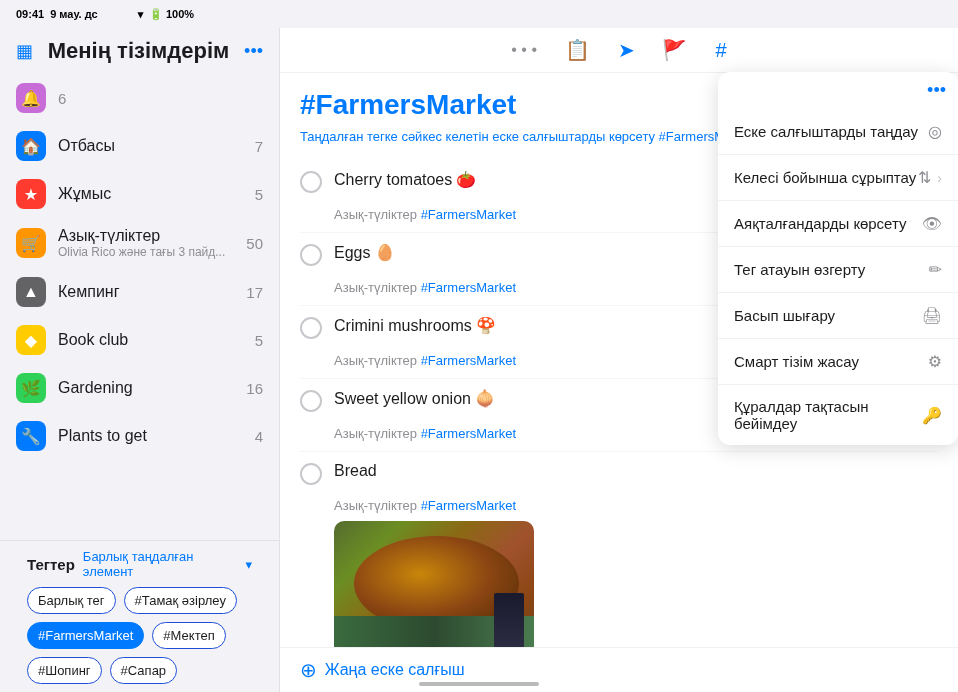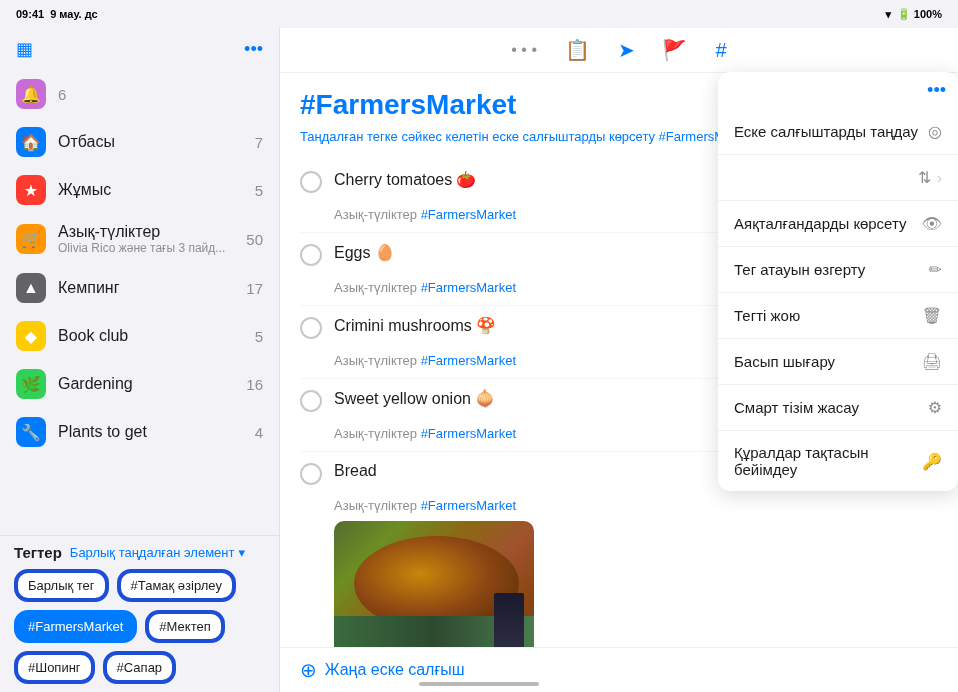--- a/index.html
+++ b/index.html
@@ -8,21 +8,21 @@
       background: #f2f2f7;
       width: 958px;
       height: 692px;
       overflow: hidden;
       position: relative;
     }
 
     
     .status-bar {
       display: flex;
-      justify-content: space-between;
+      justify-content: flex-start;
       align-items: center;
       padding: 4px 16px;
       background: #f2f2f7;
       height: 28px;
       font-size: 11px;
       font-weight: 600;
     }
     .status-left { display: flex; align-items: center; gap: 6px; }
     .status-right { display: flex; align-items: center; gap: 6px; }
 
@@ -92,21 +92,21 @@
       font-size: 16px;
       color: #1c1c1e;
     }
     .list-item-count {
       font-size: 15px;
       color: #8e8e93;
     }
 
     
     .tags-section {
-      padding: 8px 14px;
+      padding: 8px 27px;
       border-top: 1px solid #e0e0e5;
     }
     .tags-header {
       display: flex;
       align-items: center;
       gap: 8px;
       margin-bottom: 8px;
     }
     .tags-title {
       font-size: 15px;
@@ -122,21 +122,21 @@
     }
     .tags-chips {
       display: flex;
       flex-wrap: wrap;
       gap: 8px;
     }
     .tag-chip {
       padding: 5px 10px;
       border-radius: 14px;
       font-size: 13px;
-      border: 4px solid #1d4ed8;
+      border: 1px solid #1d4ed8;
       color: #1c1c1e;
       background: white;
       cursor: pointer;
     }
     .tag-chip.active {
       background: #007aff;
       color: white;
       border-color: #007aff;
     }
 
@@ -319,20 +319,21 @@
     <span>▾</span>
     <span>🔋 100%</span>
   </div>
 </div>
 
 <div class="app-container">
 
   <div class="sidebar">
     <div class="sidebar-header">
       <button class="sidebar-icon-btn">▦</button>
+      <span class="sidebar-title">Менің тізімдерім</span>
       <button class="sidebar-icon-btn">•••</button>
     </div>
 
     <div class="list-section">
 
     <div class="list-item">
     <div class="list-icon" style="background:#c86dd7; color:white;">🔔</div>
     <span class="list-item-count">6</span>
   </div>
         <div class="list-item">
@@ -497,20 +498,21 @@
       <span class="menu-item-title">Еске салғыштарды таңдау</span>
 
     </div>
     <div class="menu-item-right">
       <span>◎</span>
 
     </div>
   </div>
         <div class="menu-item">
     <div class="menu-item-left">
+      <span class="menu-item-title">Келесі бойынша сұрыптау</span>
     </div>
     <div class="menu-item-right">
       <span>⇅</span>
       <span class="menu-item-chevron">›</span>
     </div>
   </div>
         <div class="menu-item">
     <div class="menu-item-left">
       <span class="menu-item-title">Аяқталғандарды көрсету</span>
 
@@ -525,50 +527,40 @@
       <span class="menu-item-title">Тег атауын өзгерту</span>
 
     </div>
     <div class="menu-item-right">
       <span>✏</span>
 
     </div>
   </div>
         <div class="menu-item">
     <div class="menu-item-left">
-      <span class="menu-item-title">Тегті жою</span>
-
-    </div>
-    <div class="menu-item-right">
-      <span>🗑</span>
+      <span class="menu-item-title">Басып шығару</span>
+
+    </div>
+    <div class="menu-item-right">
+      <span>🖨</span>
 
     </div>
   </div>
         <div class="menu-item">
     <div class="menu-item-left">
-      <span class="menu-item-title">Басып шығару</span>
-
-    </div>
-    <div class="menu-item-right">
-      <span>🖨</span>
+      <span class="menu-item-title">Смарт тізім жасау</span>
+
+    </div>
+    <div class="menu-item-right">
+      <span>⚙</span>
 
     </div>
   </div>
         <div class="menu-item">
     <div class="menu-item-left">
-      <span class="menu-item-title">Смарт тізім жасау</span>
-
-    </div>
-    <div class="menu-item-right">
-      <span>⚙</span>
-
-    </div>
-  </div>
-        <div class="menu-item">
-    <div class="menu-item-left">
       <span class="menu-item-title">Құралдар тақтасын бейімдеу</span>
 
     </div>
     <div class="menu-item-right">
       <span>🔑</span>
 
     </div>
   </div>
       </div>
   </div>

